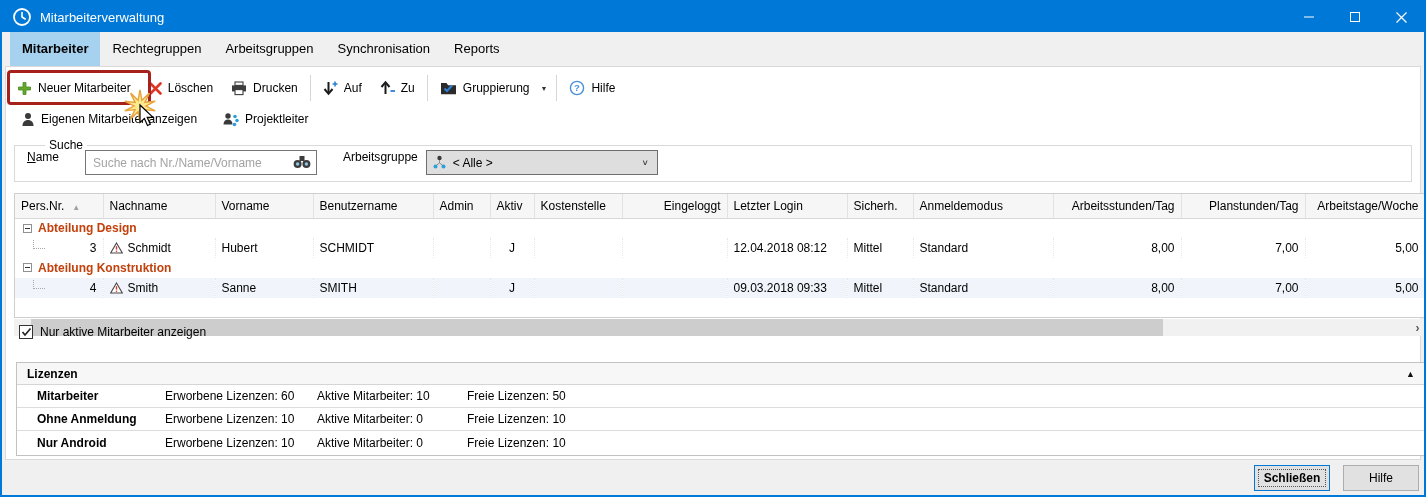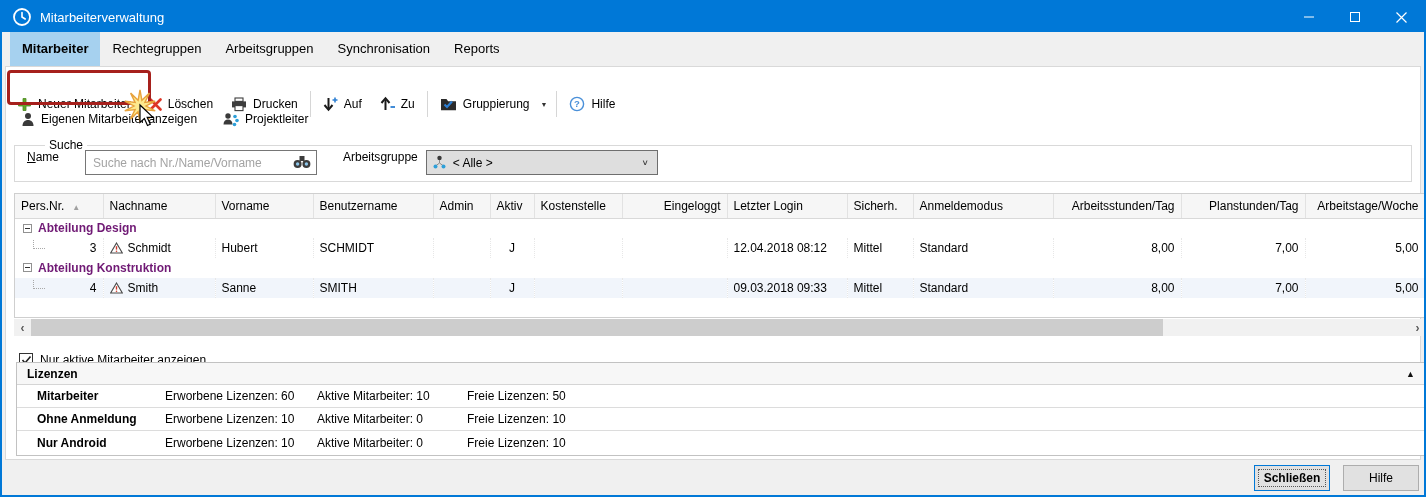--- a/index.html
+++ b/index.html
@@ -17,21 +17,21 @@
   
   .tabbar{ height:34px; display:flex; align-items:stretch; padding-left:8px; background:#f0f0f0; }
   .tab{ padding:9px 12px 0 12px; font-size:13px; cursor:default; }
   .tab.selected{ background:#a6d1ef; font-weight:bold; }
 
   
   .page{ position:absolute; left:3px; right:3px; top:64px; height:394px;
          background:#fff; border:1px solid #d9d9d9; }
 
   
-  .toolbar1{ position:absolute; left:2px; top:20px; height:34px; display:flex; align-items:center; }
+  .toolbar1{ position:absolute; left:2px; top:4px; height:34px; display:flex; align-items:center; }
   .tbtn{ display:flex; align-items:center; gap:6px; padding:0 9px; height:28px; white-space:nowrap; }
   .tbtn svg{ flex:0 0 auto; }
   .sep{ width:1px; height:26px; background:#d6d6d6; margin:0 3px; }
   .caret{ font-size:7px; color:#333; padding:0 6px 0 2px; }
   .hilite-box{ position:absolute; left:1px; top:3px; width:144px; height:35px;
                border:3px solid #a6201c; border-radius:4px; z-index:6; pointer-events:none; }
 
   
   .toolbar2{ position:absolute; left:6px; top:39px; height:26px; display:flex; align-items:center; gap:8px; }
   .chip{ display:flex; align-items:center; gap:6px; padding:0 8px; height:24px; white-space:nowrap;
@@ -57,41 +57,41 @@
   .tablewrap{ position:absolute; left:8px; top:126px; width:1412px; height:125px;
               border:1px solid #cfcfcf; background:#fff; overflow:hidden; }
   table.grid{ border-collapse:collapse; table-layout:fixed; width:1410px; }
   table.grid th{ height:24px; background:#f6f6f6; border-right:1px solid #e2e2e2;
                  border-bottom:1px solid #d9d9d9; font-weight:normal; text-align:left;
                  padding:0 6px; white-space:nowrap; overflow:hidden; }
   table.grid td{ height:20px; padding:0 6px; border-right:1px dotted #e7e7e7;
                  white-space:nowrap; overflow:hidden; }
   table.grid .r{ text-align:right; }
   table.grid .c{ text-align:center; }
-  tr.grouprow td{ color:#701a75; font-weight:bold; border-right:none; }
+  tr.grouprow td{ color:#c2410c; font-weight:bold; border-right:none; }
   tr.altrow td{ background:#f1f5fb; }
   .sorticon{ font-size:8px; color:#a0a0a0; margin-left:8px; }
   .tree-box{ display:inline-block; width:9px; height:9px; border:1px solid #919191; background:#fff;
              position:relative; vertical-align:middle; margin:0 6px 2px 2px; }
   .tree-box::after{ content:""; position:absolute; left:1px; right:1px; top:3px; height:1px; background:#333; }
   .cell-tree{ display:flex; align-items:center; justify-content:space-between; padding-left:12px; }
   .tree-stub{ width:12px; height:9px; border-left:1px dotted #a8a8a8; border-bottom:1px dotted #a8a8a8;
               margin-bottom:8px; }
   .namecell{ display:flex; align-items:center; gap:5px; }
 
   
   .hscroll{ position:absolute; left:8px; top:252px; width:1412px; height:17px; background:#f1f1f1;
             display:flex; align-items:center; }
   .scrollarrow{ width:17px; height:17px; display:flex; align-items:center; justify-content:center;
                 color:#5a5a5a; font-size:12px; font-weight:bold; }
   .hthumb{ width:1132px; height:17px; background:#cdcdcd; }
   .htrack{ flex:1; }
 
   
-  .checkrow{ position:absolute; left:13px; top:286px; display:flex; align-items:center; gap:7px; }
+  .checkrow{ position:absolute; left:13px; top:258px; display:flex; align-items:center; gap:7px; }
   .checkbox{ width:14px; height:14px; border:1px solid #333; background:#fff;
              display:flex; align-items:center; justify-content:center; }
 
   
   .licenses{ position:absolute; left:10px; top:295px; width:1410px; height:94px;
              border:1px solid #c2c2c2; background:#fff; }
   .lic-header{ position:relative; height:22px; line-height:22px; padding-left:10px; font-weight:bold;
                background:#f7f7f7; border-bottom:1px solid #d5d5d5; }
   .lic-collapse{ position:absolute; right:10px; top:0; font-size:9px; color:#111; }
   .lic-row{ display:flex; align-items:center; height:23px; border-bottom:1px solid #dcdcdc; padding-left:20px; }

